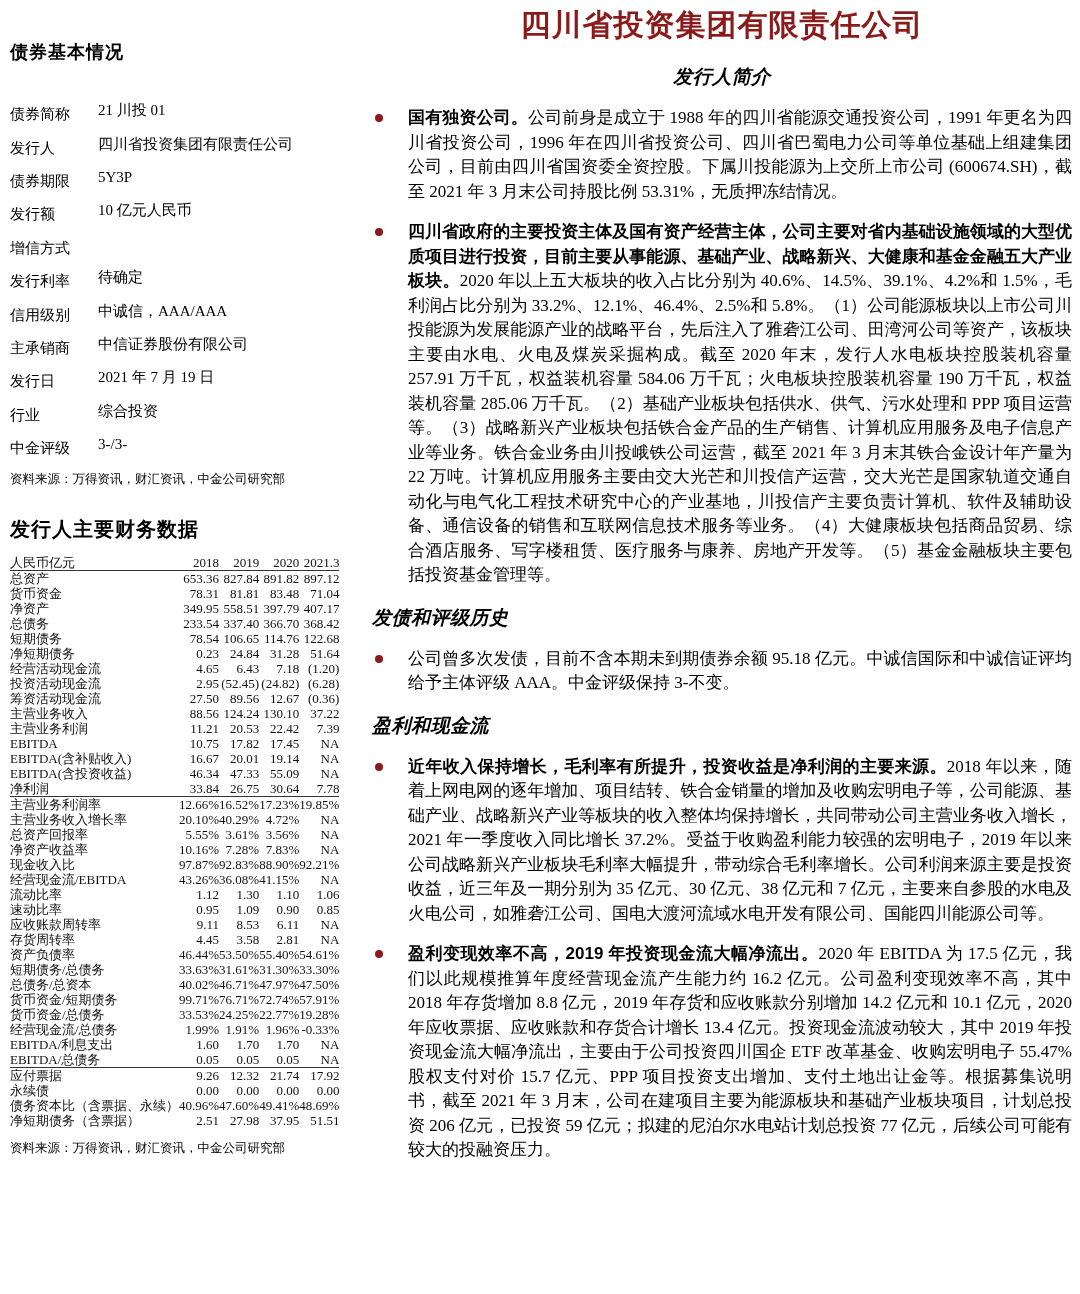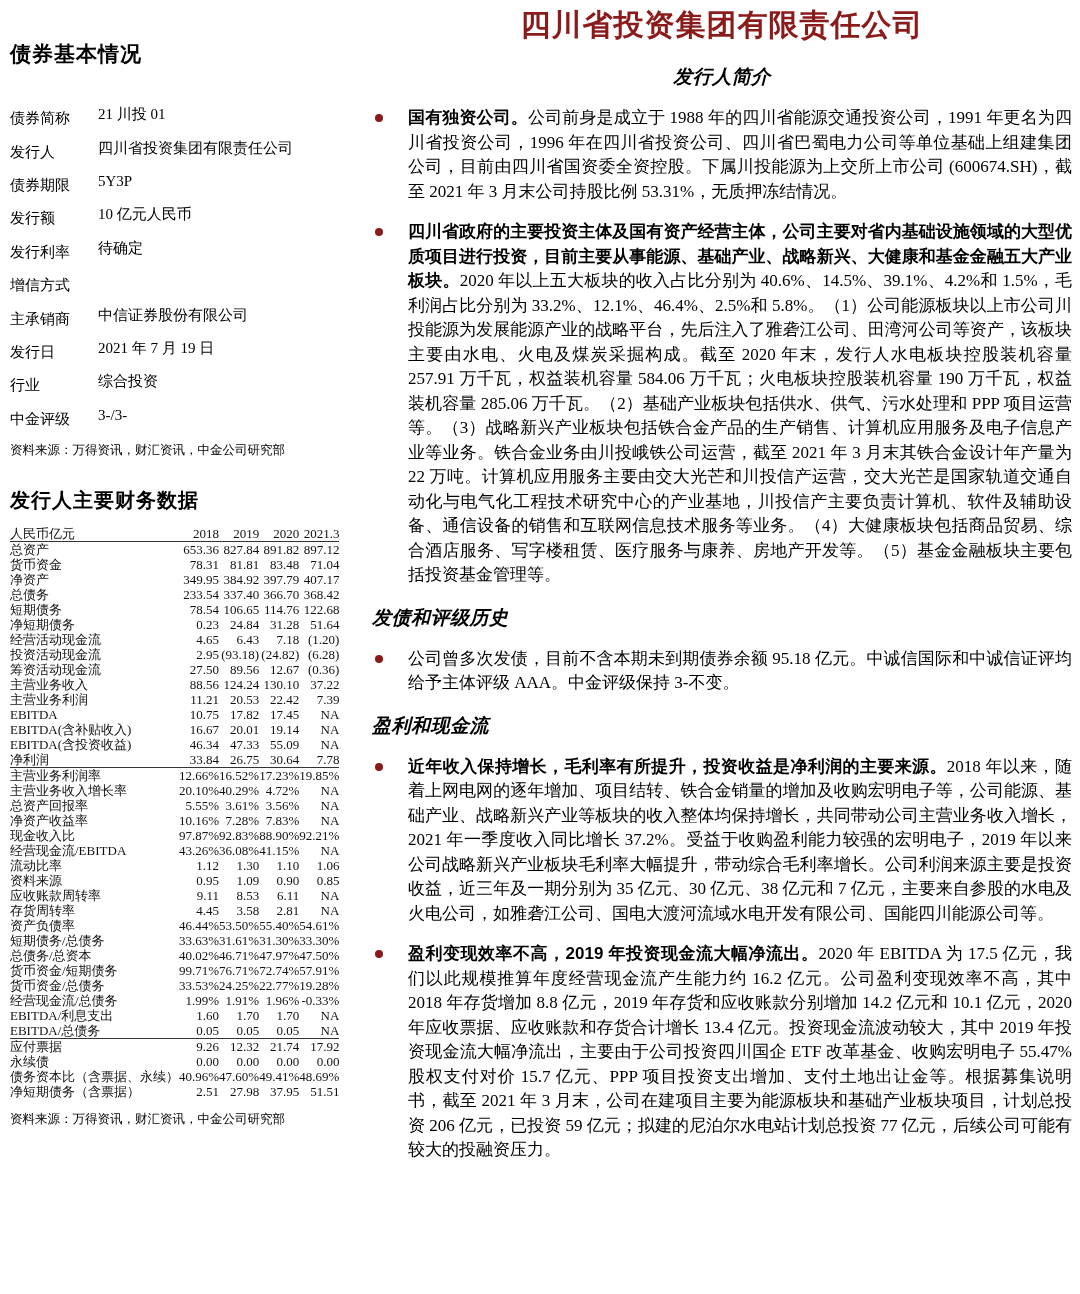--- a/index.html
+++ b/index.html
@@ -7,21 +7,21 @@
   html,body { margin:0; padding:0; }
   body {
     width:1080px; height:1294px; background:#ffffff; color:#000;
     font-family:"Liberation Serif", serif; overflow:hidden;
   }
   .page { display:flex; width:1080px; height:1294px; }
 
   
   .left-col { flex:0 0 352px; width:352px; padding:0 0 0 10px; }
   .bond-head {
-    font-family:"Liberation Sans", sans-serif; font-size:21px; font-weight:bold;
+    font-family:"Liberation Sans", sans-serif; font-size:18px; font-weight:bold;
     margin:40px 0 0 0; letter-spacing:1px;
   }
   .bond-list { margin-top:30px; }
   .bond-row { display:flex; height:33.4px; align-items:center; font-size:15px; }
   .bond-row .lbl { flex:0 0 88px; width:88px;margin-top:8px; }
   .bond-row .val { flex:1; }
   .source {
     font-family:"Liberation Sans", sans-serif; font-size:12.5px; margin:10px 0 0 0;
   }
   .fin-head {
@@ -83,26 +83,30 @@
         </div>
         <div class="bond-row">
           <span class="lbl">债券期限</span>
           <span class="val">5Y3P</span>
         </div>
         <div class="bond-row">
           <span class="lbl">发行额</span>
           <span class="val">10 亿元人民币</span>
         </div>
         <div class="bond-row">
+          <span class="lbl">增信方式</span>
+          <span class="val"></span>
+        </div>
+        <div class="bond-row">
           <span class="lbl">发行利率</span>
           <span class="val">待确定</span>
         </div>
         <div class="bond-row">
-          <span class="lbl">增信方式</span>
-          <span class="val"></span>
+          <span class="lbl">信用级别</span>
+          <span class="val">中诚信，AAA/AAA</span>
         </div>
         <div class="bond-row">
           <span class="lbl">主承销商</span>
           <span class="val">中信证券股份有限公司</span>
         </div>
         <div class="bond-row">
           <span class="lbl">发行日</span>
           <span class="val">2021 年 7 月 19 日</span>
         </div>
         <div class="bond-row">
@@ -145,21 +149,21 @@
           <tr>
             <td class="label">货币资金</td>
             <td class="num">78.31</td>
             <td class="num">81.81</td>
             <td class="num">83.48</td>
             <td class="num">71.04</td>
           </tr>
           <tr>
             <td class="label">净资产</td>
             <td class="num">349.95</td>
-            <td class="num">384.92</td>
+            <td class="num">558.51</td>
             <td class="num">397.79</td>
             <td class="num">407.17</td>
           </tr>
           <tr>
             <td class="label">总债务</td>
             <td class="num">233.54</td>
             <td class="num">337.40</td>
             <td class="num">366.70</td>
             <td class="num">368.42</td>
           </tr>
@@ -180,21 +184,21 @@
           <tr>
             <td class="label">经营活动现金流</td>
             <td class="num">4.65</td>
             <td class="num">6.43</td>
             <td class="num">7.18</td>
             <td class="num">(1.20)</td>
           </tr>
           <tr>
             <td class="label">投资活动现金流</td>
             <td class="num">2.95</td>
-            <td class="num">(93.18)</td>
+            <td class="num">(52.45)</td>
             <td class="num">(24.82)</td>
             <td class="num">(6.28)</td>
           </tr>
           <tr>
             <td class="label">筹资活动现金流</td>
             <td class="num">27.50</td>
             <td class="num">89.56</td>
             <td class="num">12.67</td>
             <td class="num">(0.36)</td>
           </tr>
@@ -285,21 +289,21 @@
             <td class="num">NA</td>
           </tr>
           <tr>
             <td class="label">流动比率</td>
             <td class="num">1.12</td>
             <td class="num">1.30</td>
             <td class="num">1.10</td>
             <td class="num">1.06</td>
           </tr>
           <tr>
-            <td class="label">资料来源</td>
+            <td class="label">速动比率</td>
             <td class="num">0.95</td>
             <td class="num">1.09</td>
             <td class="num">0.90</td>
             <td class="num">0.85</td>
           </tr>
           <tr>
             <td class="label">应收账款周转率</td>
             <td class="num">9.11</td>
             <td class="num">8.53</td>
             <td class="num">6.11</td>

